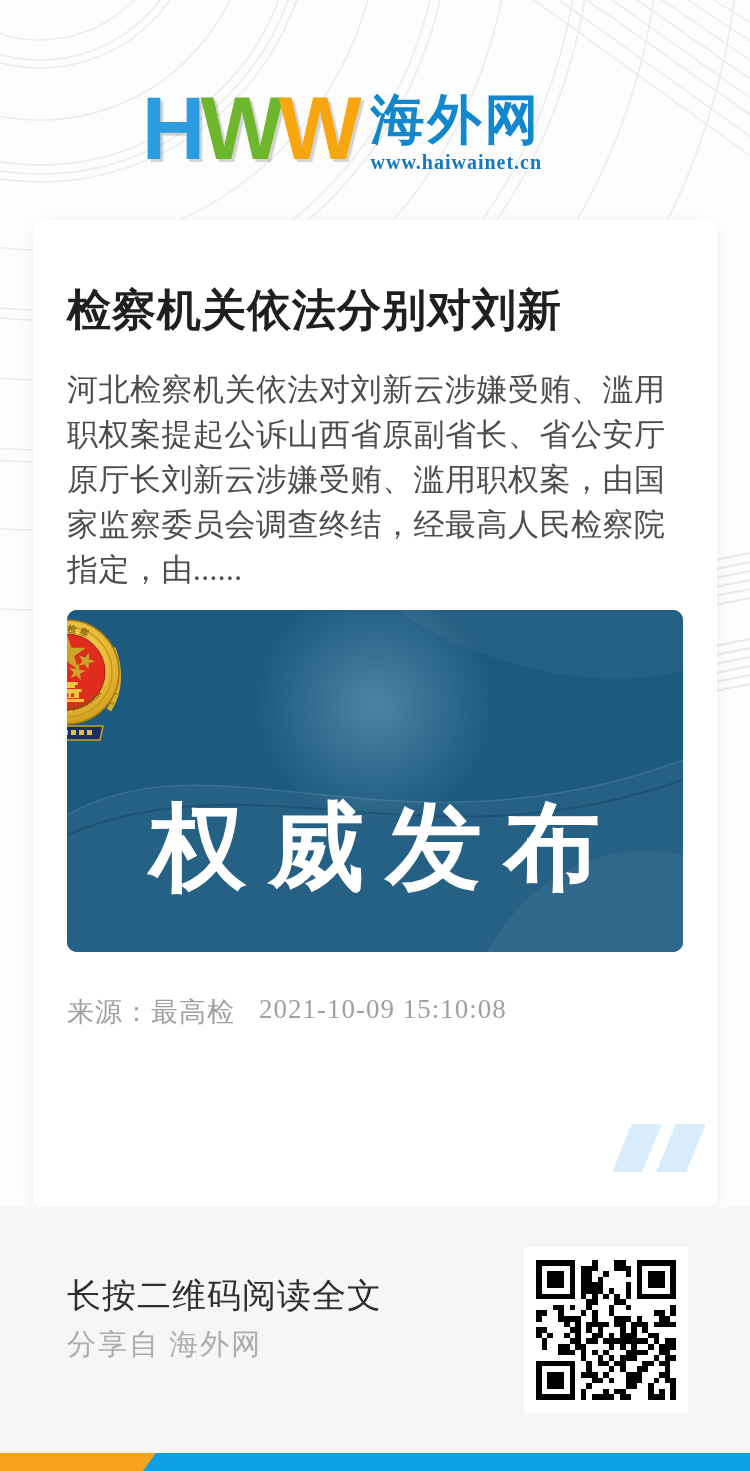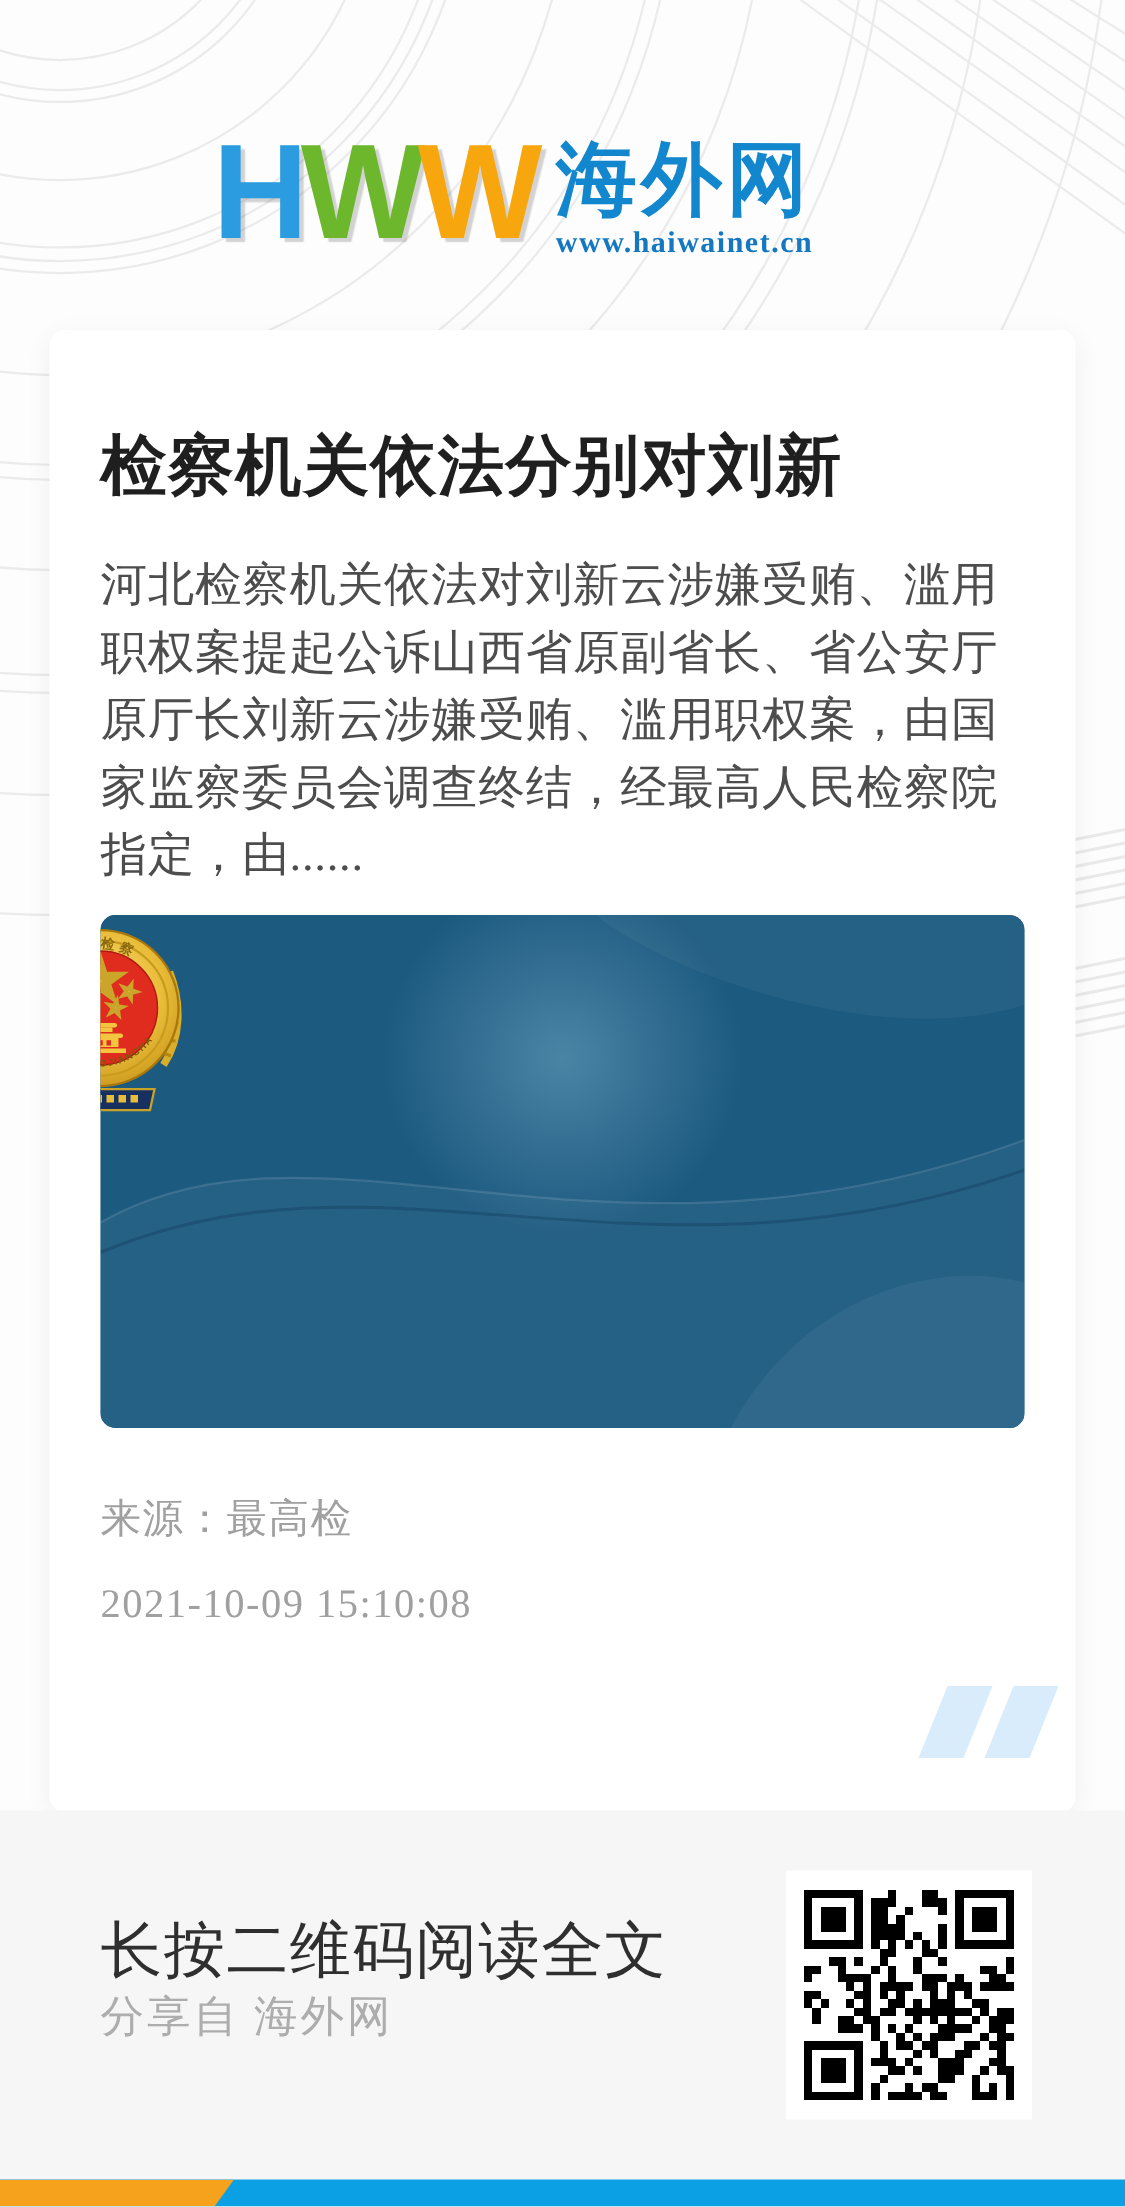--- a/index.html
+++ b/index.html
@@ -42,31 +42,31 @@
     border-radius:10px; overflow:hidden; background:#1d5a80;
   }
   .banner svg { position:absolute; left:0; top:0; }
   .banner-headline {
     position:absolute; left:0; top:183px; width:100%; text-align:center;
     color:#ffffff; font-weight:bold; font-size:96px; line-height:110px;
     letter-spacing:22px; text-indent:22px;
   }
   .emblem { position:absolute; left:50%; top:26px; transform:translateX(-50%); }
 
-  .source-row { margin-top:42px; font-size:27px; color:#a0a0a0; letter-spacing:1px; display:flex; gap:24px;flex-direction:column; }
+  .source-row { margin-top:42px; font-size:27px; color:#a0a0a0; letter-spacing:1px; display:flex; gap:24px; }
 
   .slashes { position:absolute; left:622px; top:1124px; z-index:2; display:flex; gap:14px; }
   .slash { width:30px; height:48px; background:#d9ecfb; transform:skewX(-22deg); }
 
   
   .footer-gray {
     position:absolute; left:0; top:1207px; width:750px; height:246px; z-index:1;
     background:#f6f6f7;
   }
-  .footer-cta { position:absolute; left:67px; top:66px; font-size:41px; color:#2f2f2f; letter-spacing:1px; }
+  .footer-cta { position:absolute; left:67px; top:66px; font-size:34px; color:#2f2f2f; letter-spacing:1px; }
   .footer-share { position:absolute; left:67px; top:118px; font-size:29px; color:#adadad; letter-spacing:2px; }
   .qr-box {
     position:absolute; left:524px; top:40px; width:164px; height:166px;
     background:#ffffff; display:flex; align-items:center; justify-content:center;
   }
 
   .bottom-bar { position:absolute; left:0; top:1453px; width:750px; height:18px; z-index:2; background:#0aa0e3; }
   .bottom-bar-orange {
     position:absolute; left:0; top:0; width:156px; height:18px; background:#f6a21d;
     clip-path:polygon(0 0, 156px 0, 143px 18px, 0 18px);
@@ -216,20 +216,21 @@
         <rect x="32" y="120" width="5" height="5"></rect>
           <rect x="40" y="120" width="5" height="5"></rect>
         <rect x="48" y="120" width="5" height="5"></rect>
           <rect x="56" y="120" width="5" height="5"></rect>
         <rect x="64" y="120" width="5" height="5"></rect>
           <rect x="72" y="120" width="5" height="5"></rect>
         <rect x="80" y="120" width="5" height="5"></rect>
       </g>
     </svg>
 
+    <div class="banner-headline">权威发布</div>
   </div>
 
   <div class="source-row">
     <span>来源：最高检</span>
     <span>2021-10-09 15:10:08</span>
   </div>
 </div>
 
 <div class="slashes">
   <div class="slash"></div>

